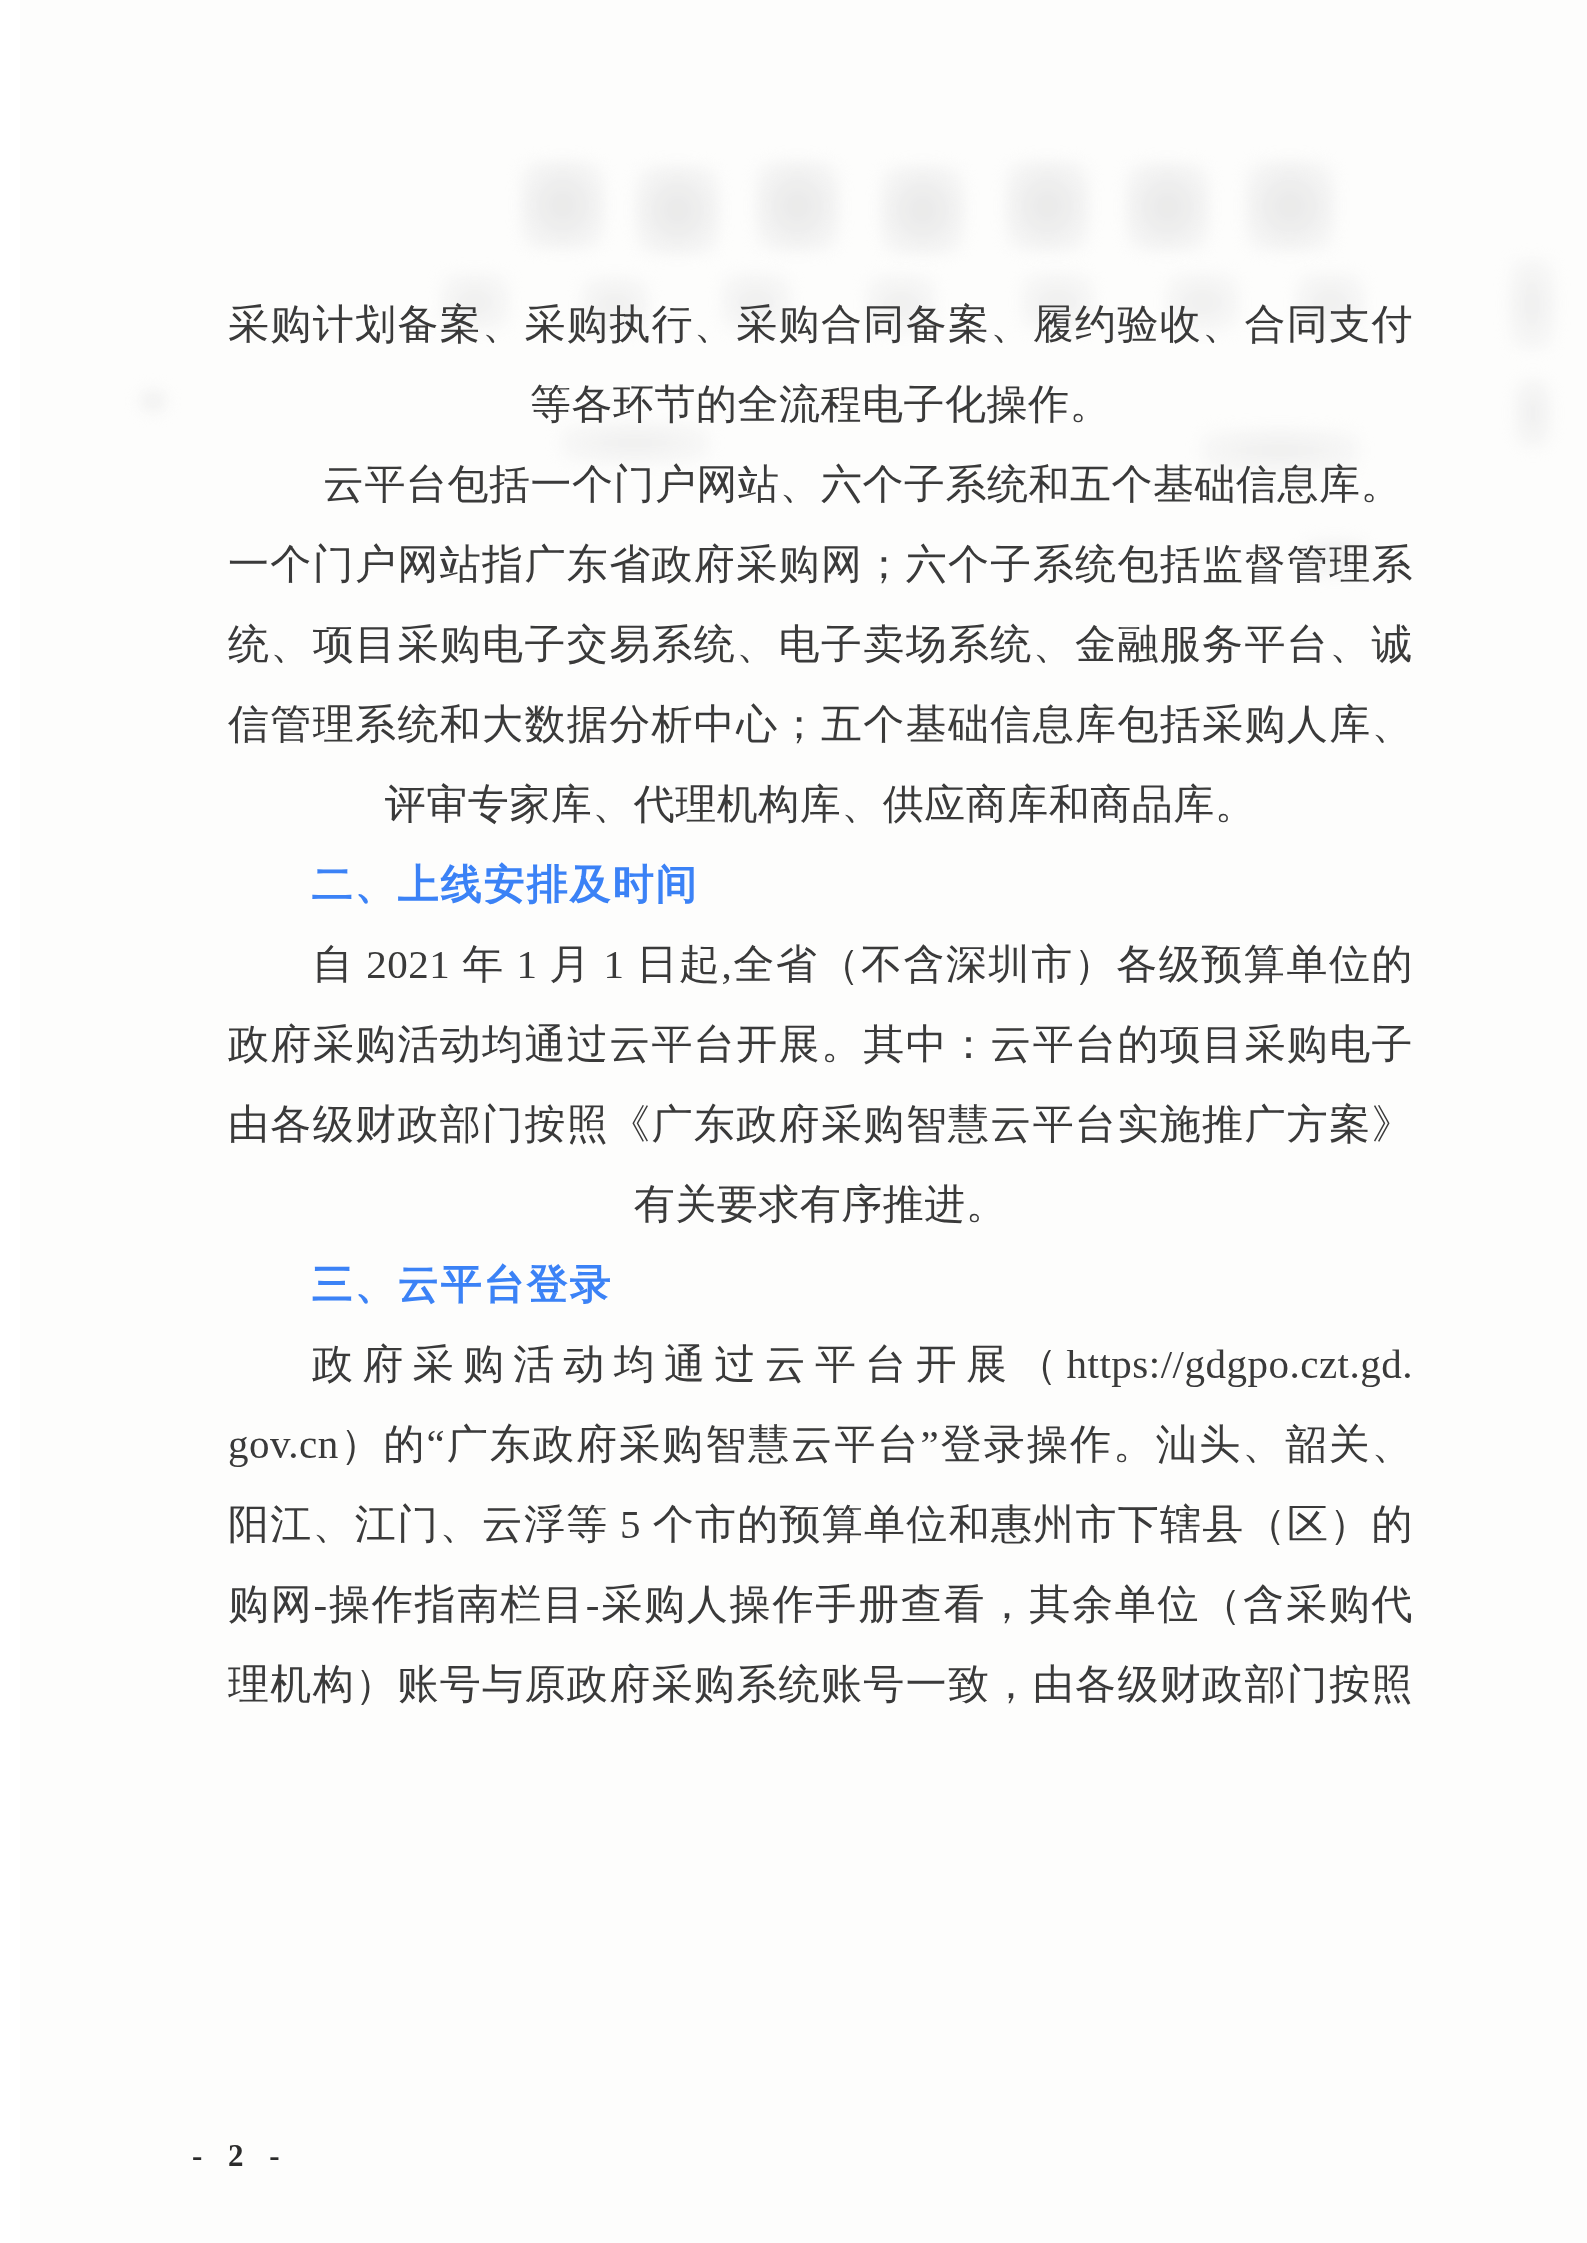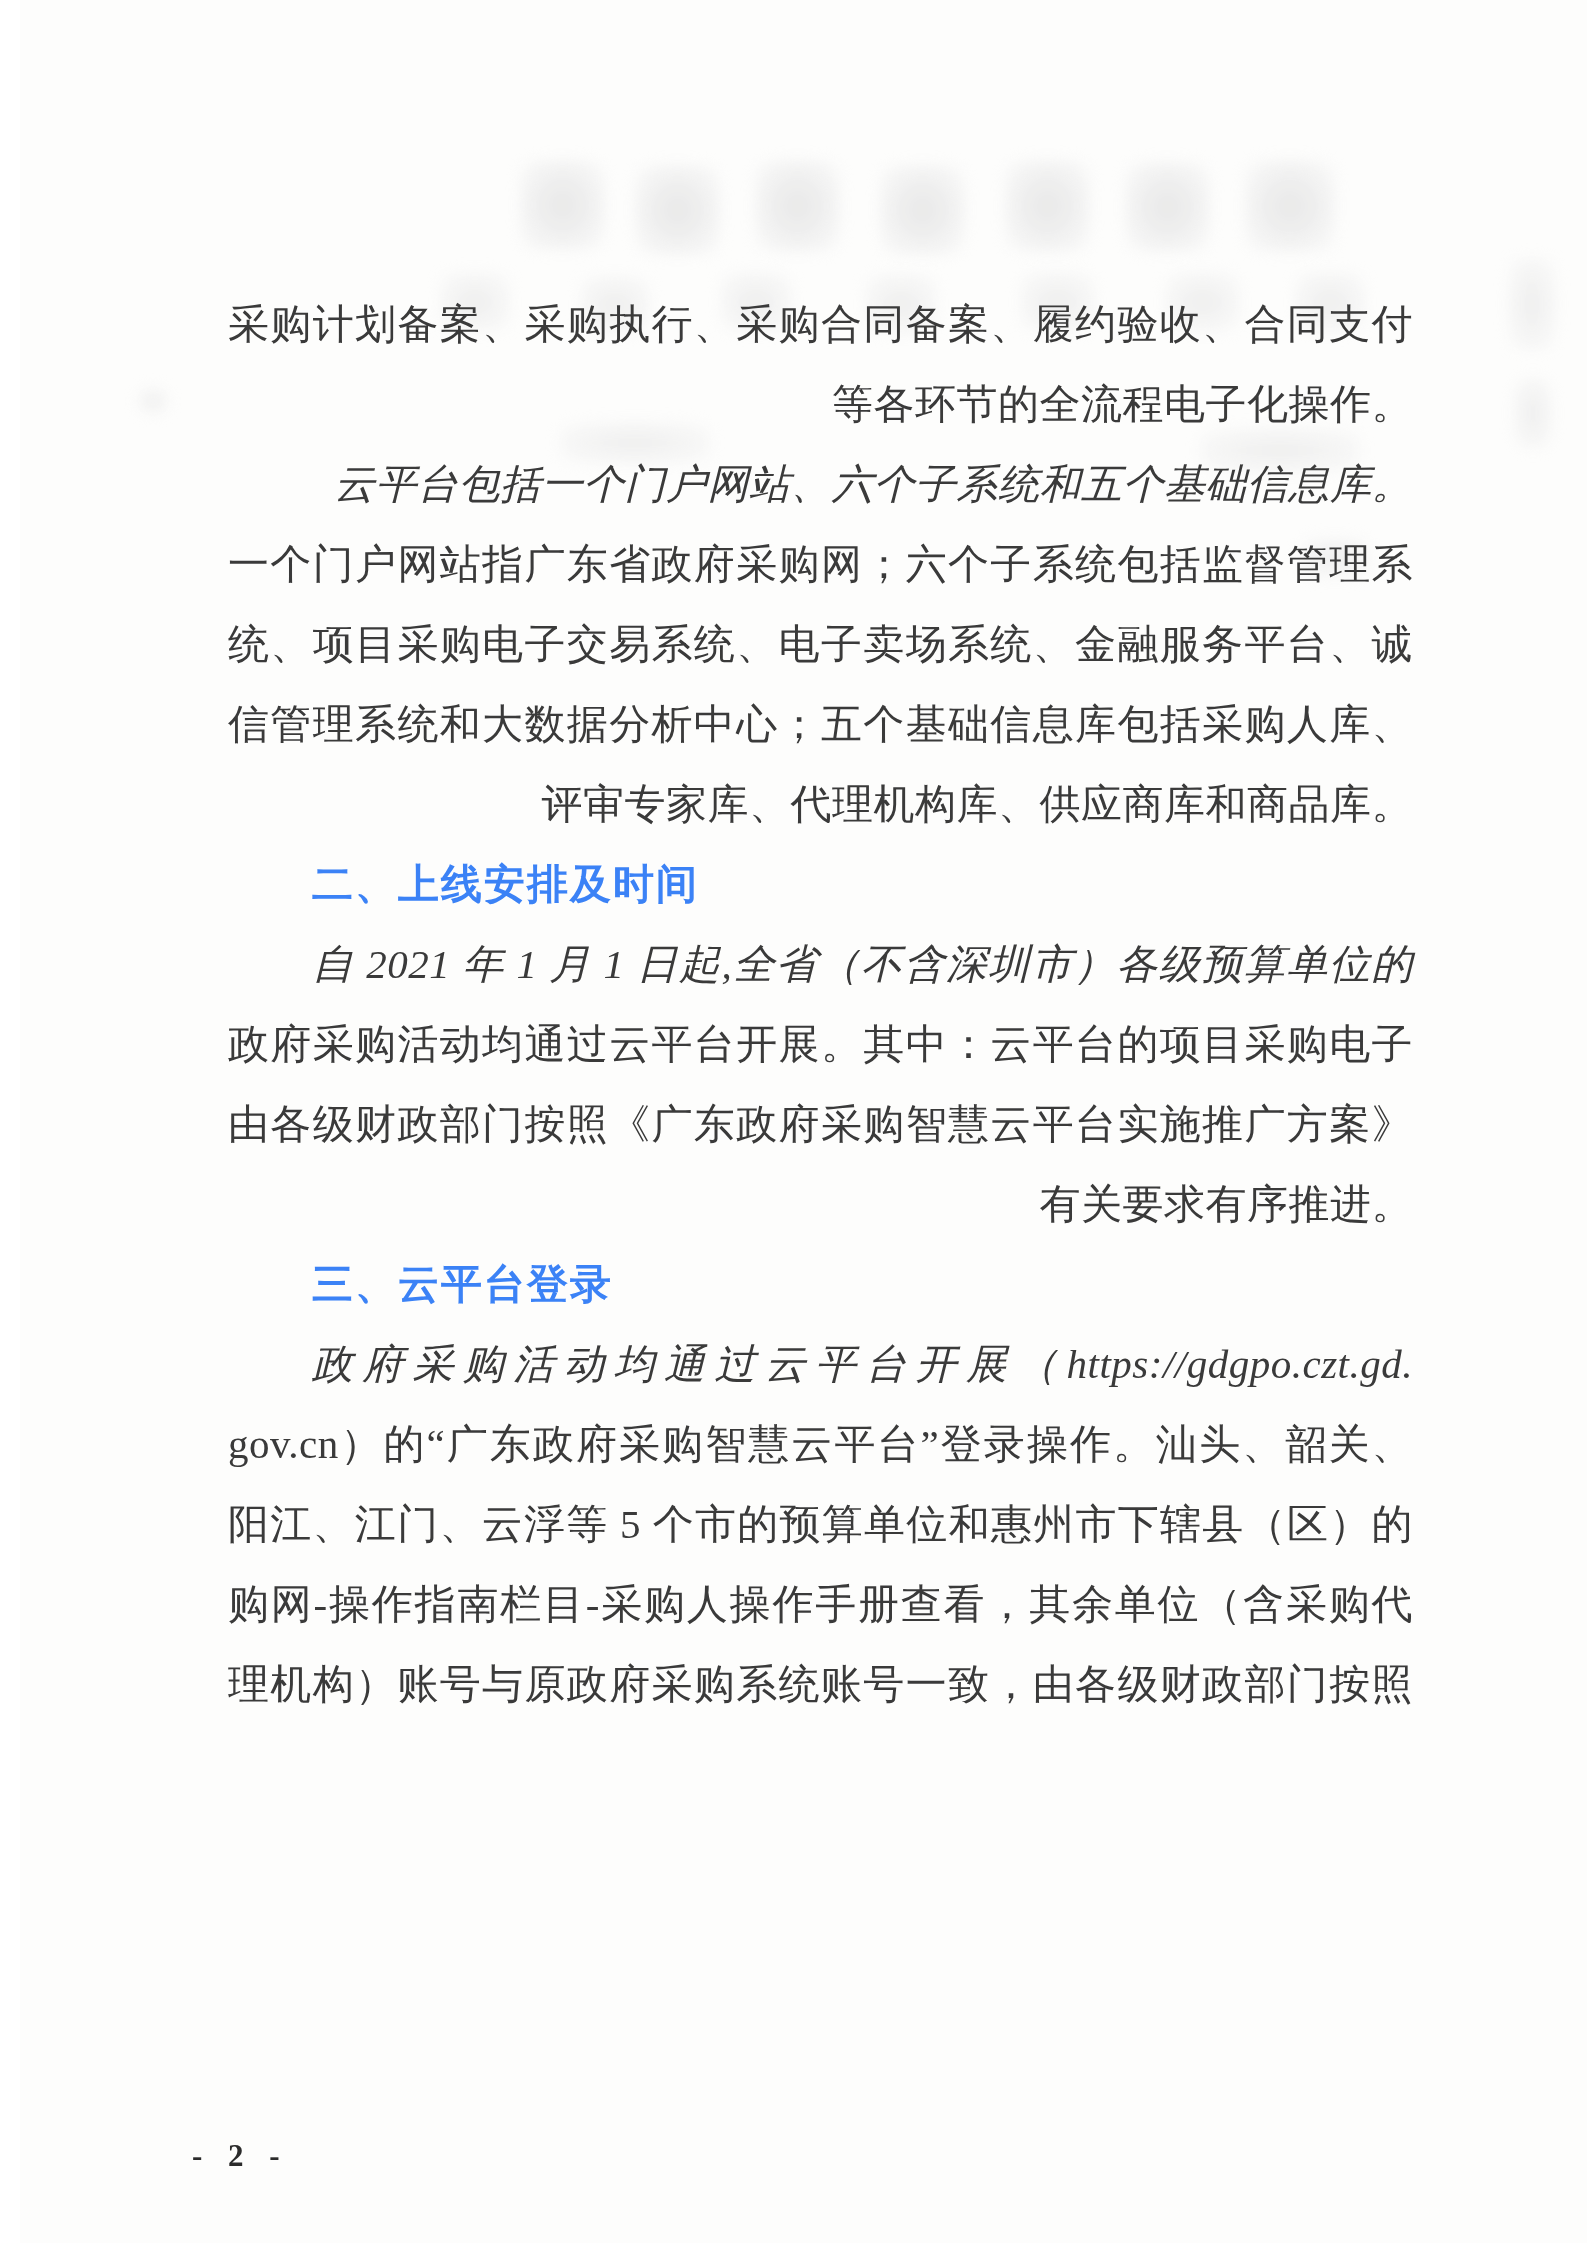--- a/index.html
+++ b/index.html
@@ -24,25 +24,24 @@
     line-height:80px;
     font-size:41px;
     color:#3a3a3a;
     letter-spacing:0.5px;
   }
   .l-justify {
     text-align:justify;
     text-align-last:justify;
   }
   .l-left {
-    text-align:right;
+    text-align:center;
   }
   .l-indent {
     text-indent:84px;
-    font-style:italic;
   }
   .l-heading {
     font-family:"Liberation Sans","DejaVu Sans",sans-serif;
     font-weight:bold;
     color:#3b82f6;
     text-indent:84px;
     text-align:left;
     letter-spacing:2px;
   }
   .footer-page-number {

